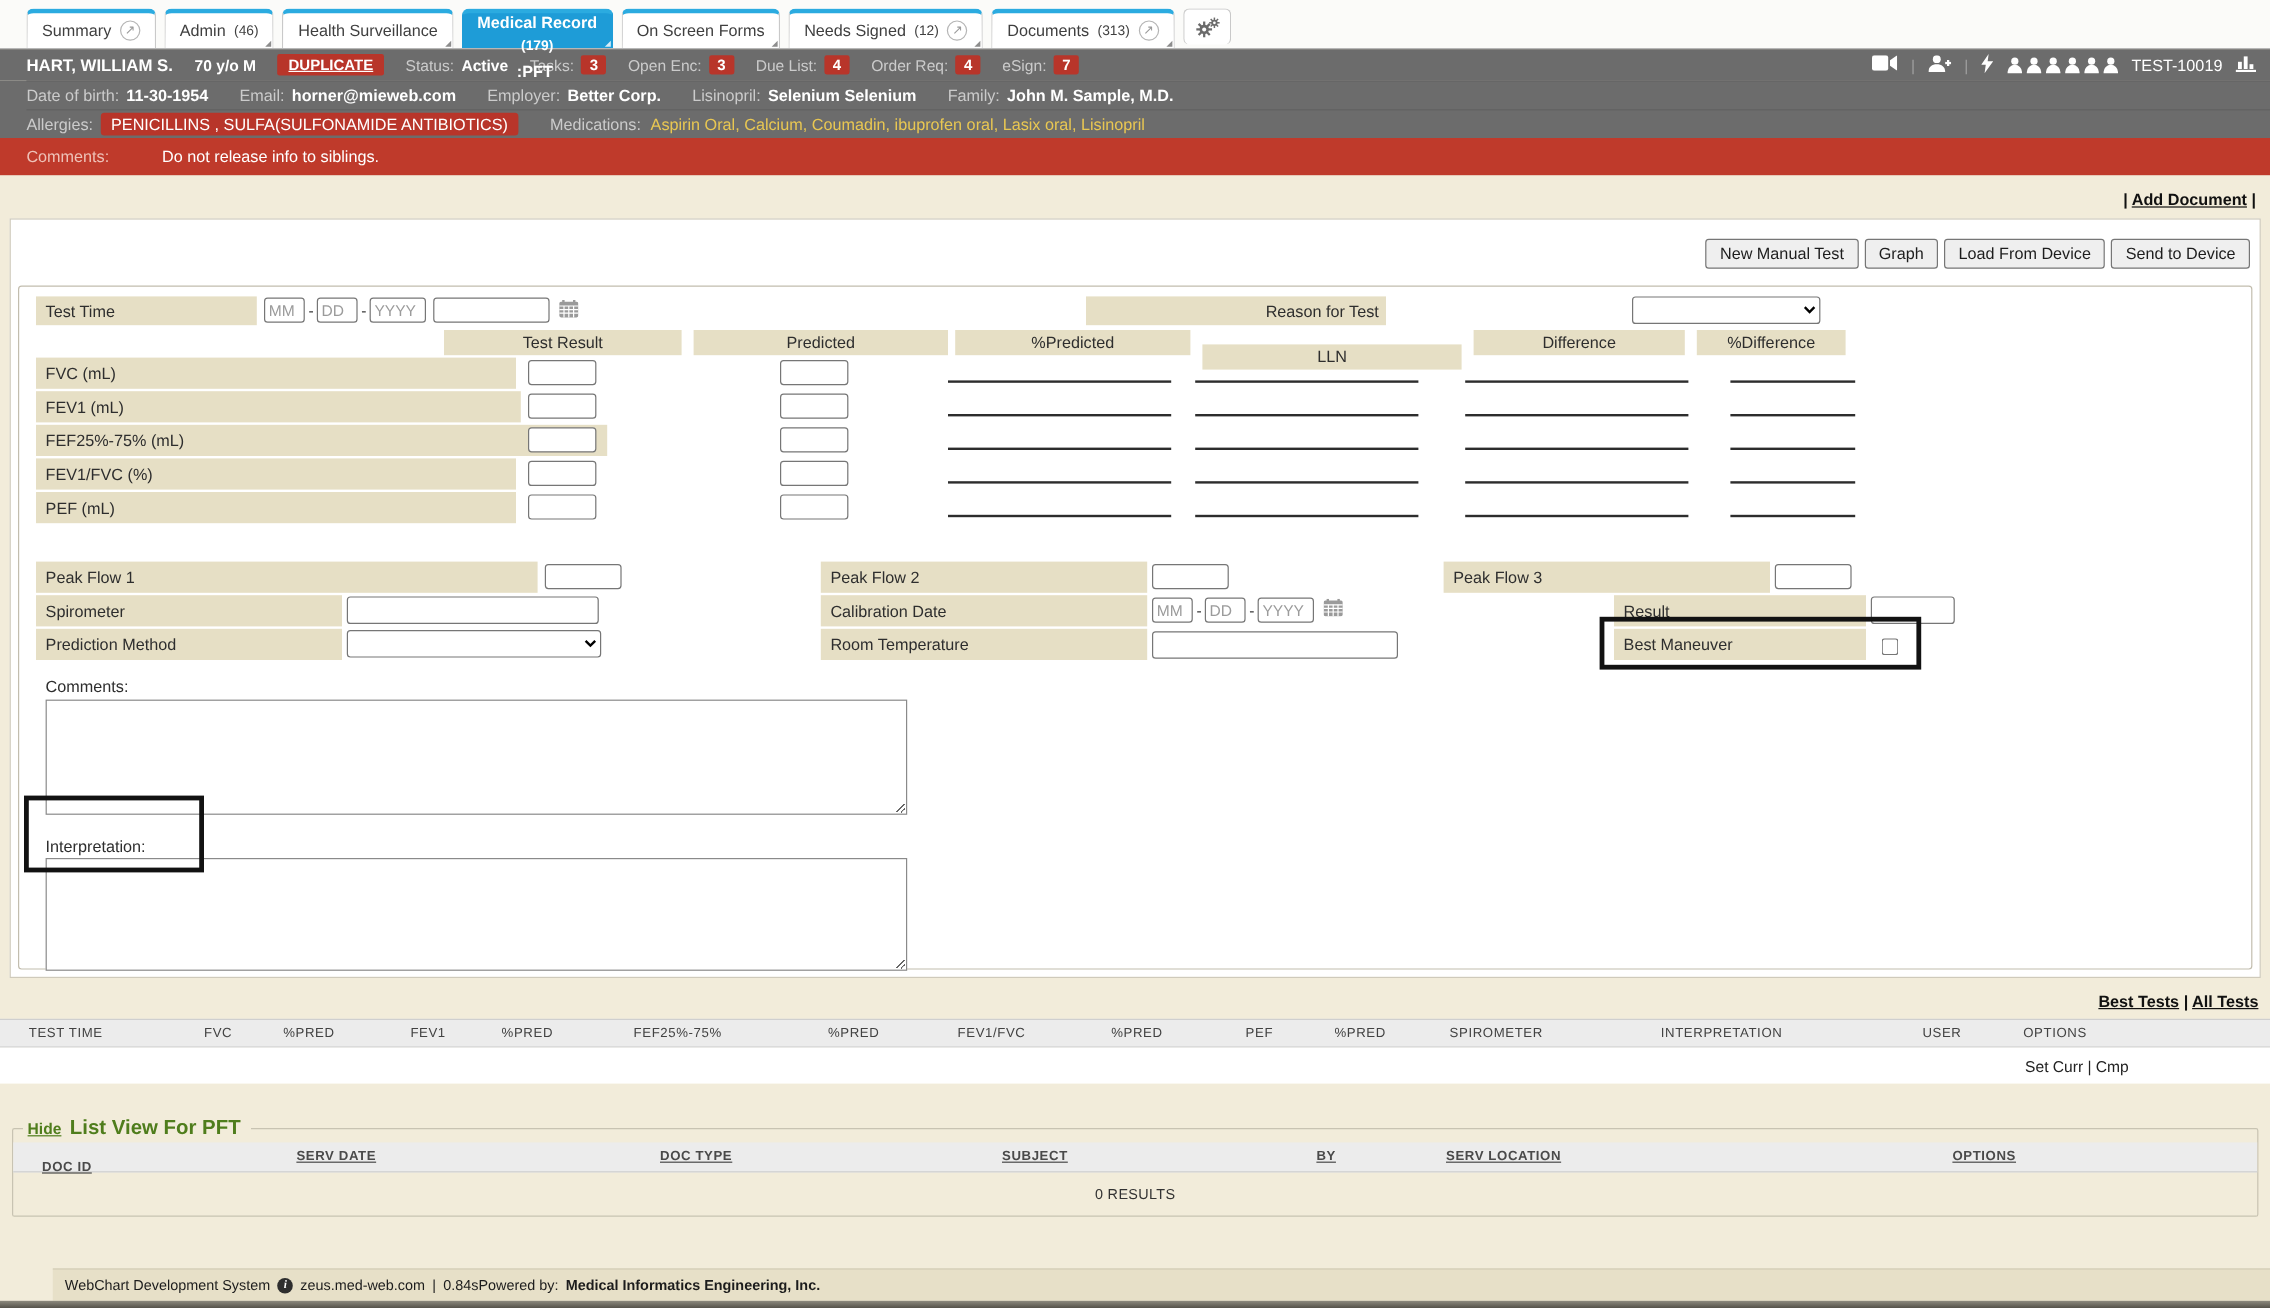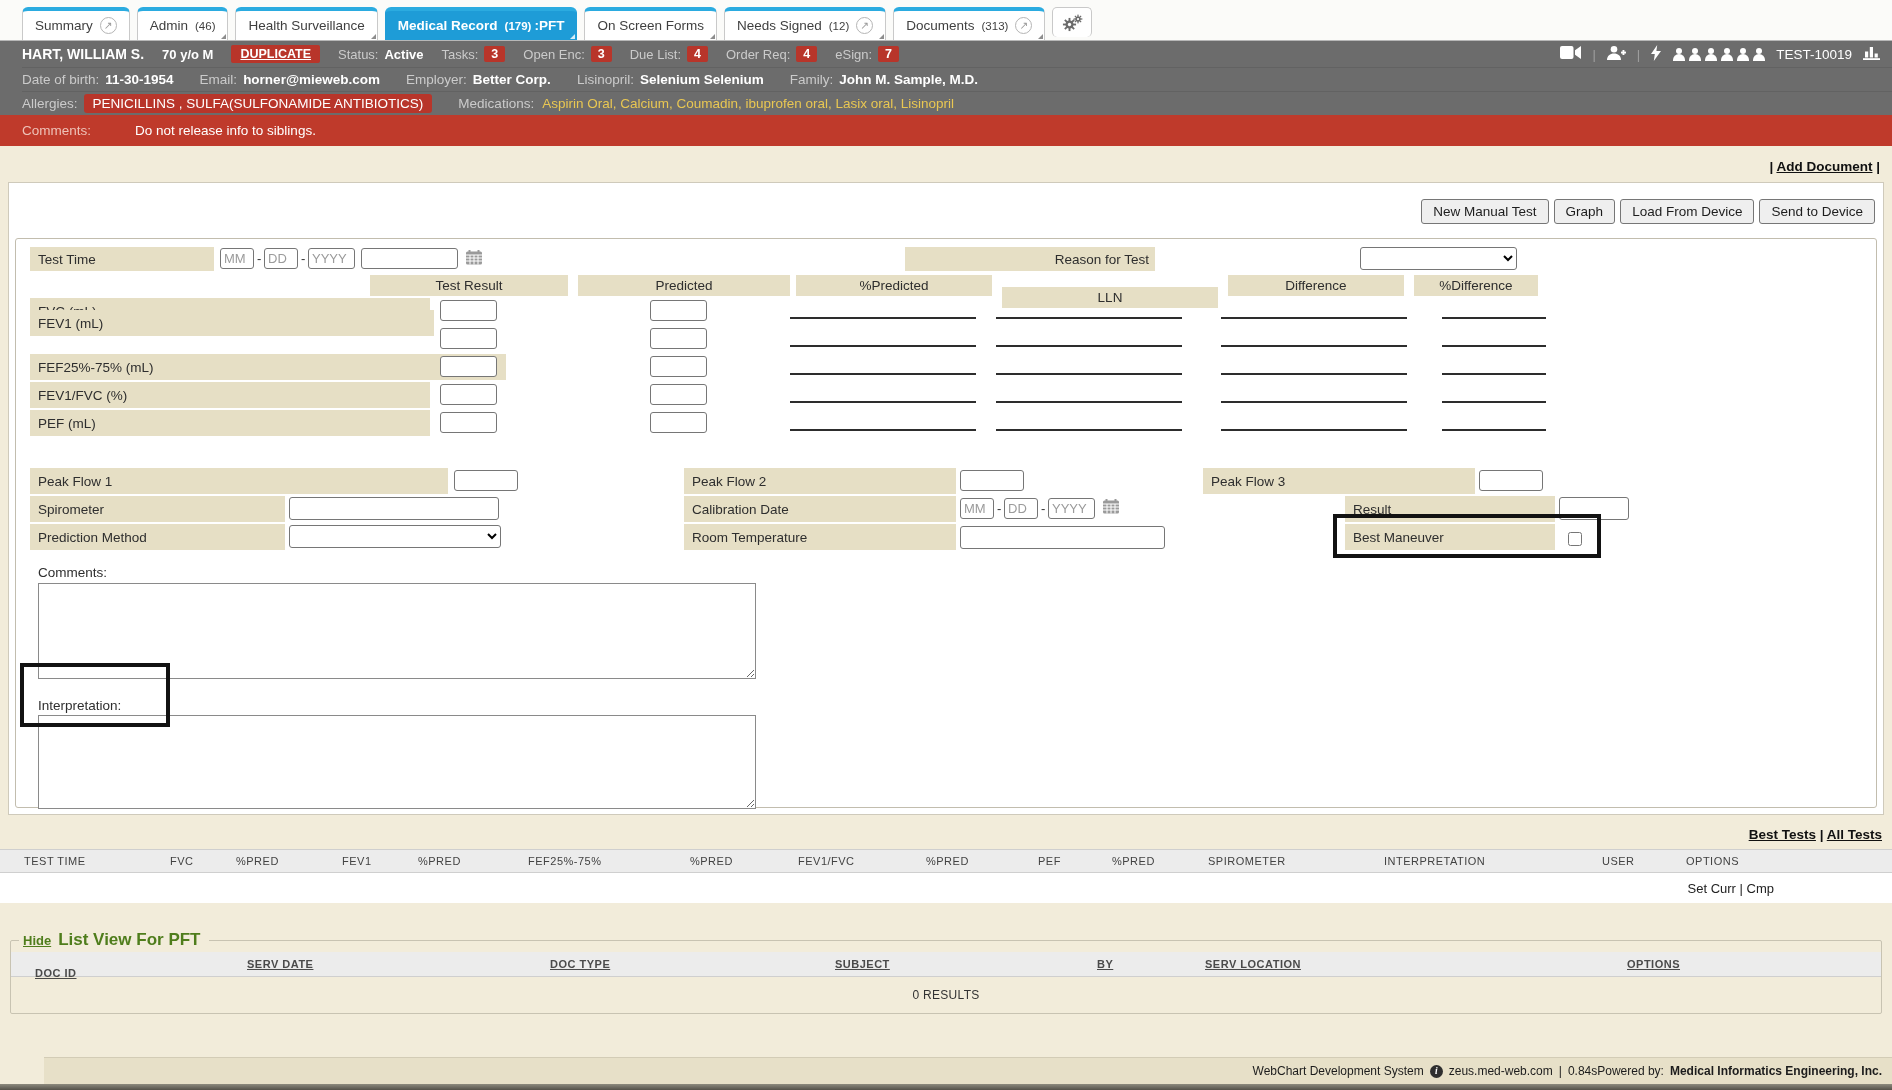--- a/index.html
+++ b/index.html
@@ -13,21 +13,21 @@
 
   
   .tabbar { height:41px; background:#fbfbf9; border-bottom:1px solid #b7b7b7;
     display:flex; align-items:flex-end; padding-left:22px; }
   .tab { position:relative; display:flex; align-items:center; gap:7px; height:33px;
     padding:0 12px; margin-right:7px; background:#fff; border:1px solid #c9c9c9;
     border-bottom:none; border-top:4px solid #2babe0; border-radius:6px 6px 0 0;
     font-size:13.5px; color:#3f3f3f; cursor:default; }
   .tab .count { font-size:11.5px; color:inherit; }
   .tab.active { background:#1e9cd7; border-color:#1e9cd7; border-top-color:#2babe0;
-    color:#fff; font-weight:bold; }
+    color:#fff; font-weight:bold;flex-direction:column; }
   .fold { position:absolute; right:1px; bottom:1px; width:0; height:0;
     border-left:5px solid transparent; border-bottom:5px solid #8d8d8d; }
   .tab.active .fold { border-bottom-color:#d6edf8; }
   .popout { width:17px; height:17px; border:1px solid #b5b5b5; border-radius:50%;
     color:#9a9a9a; font-size:10.5px; line-height:15px; text-align:center;
     background:#fff; flex:0 0 auto; font-weight:normal; }
   .tab.geartab { height:30px; margin-bottom:3px; border-radius:5px;
     border-top:1px solid #c9c9c9; padding:0 9px; }
   .gearwrap { position:relative; width:20px; height:18px; }
   .gearwrap svg.g1 { position:absolute; left:0; top:3px; }
@@ -119,21 +119,21 @@
     border-bottom:1px solid #cfcfcf; height:25px; font-size:11px; letter-spacing:0.5px;
     padding-left:24px; margin-top:2px; }
   .t2head span { flex:0 0 auto; }
   .t2head .collnk { color:#4a4a4a; font-weight:bold; text-decoration:underline; cursor:pointer; }
   .t2body { height:36px; display:flex; align-items:center; justify-content:center;
     font-size:12px; color:#333; letter-spacing:0.3px; }
 
   
   .footer { position:absolute; left:0; right:0; bottom:6px; height:27px;
     background:#e7e0c8; border-top:1px solid #d3ccb6; display:flex; align-items:center;
-    justify-content:flex-end; padding:0 10px; font-size:12px; color:#1c1c1c;margin-left:44px; }
+    justify-content:flex-start; padding:0 10px; font-size:12px; color:#1c1c1c;margin-left:44px; }
   .fleft { display:flex; align-items:center; gap:6px; }
   .infoicon { width:13px; height:13px; border-radius:50%; background:#2e2e2e; color:#fff;
     font-size:9.5px; font-weight:bold; text-align:center; line-height:13px;
     font-family:"Liberation Serif", serif; font-style:italic; }
   .bstrip { position:absolute; left:0; right:0; bottom:0; height:6px;
     background:linear-gradient(#8d8a7e,#55524a); }
 </style>
 </head>
 <body>
 
@@ -352,21 +352,21 @@
         <div class="fhead" style="left:1398px; top:36px; width:124px;">%Difference</div>
 
         <div class="flabel" style="left:14px; top:59px; width:400px;">FVC (mL)</div>
         <input class="tinput" style="left: 424px; top: 61px; width: 57px;">
         <input class="tinput" style="left: 634px; top: 61px; width: 57px;">
         <div class="uline" style="left:774px; top:78px; width:186px;"></div>
         <div class="uline" style="left:980px; top:78px; width:186px;"></div>
         <div class="uline" style="left:1205px; top:78px; width:186px;"></div>
         <div class="uline" style="left:1426px; top:78px; width:104px;"></div>
 
-        <div class="flabel" style="left:14px; top:71px; width:404px;">FEV1 (mL)</div>
+        <div class="flabel" style="left:14px; top:87px; width:404px;">FEV1 (mL)</div>
         <input class="tinput" style="left: 424px; top: 89px; width: 57px;">
         <input class="tinput" style="left: 634px; top: 89px; width: 57px;">
         <div class="uline" style="left:774px; top:106px; width:186px;"></div>
         <div class="uline" style="left:980px; top:106px; width:186px;"></div>
         <div class="uline" style="left:1205px; top:106px; width:186px;"></div>
         <div class="uline" style="left:1426px; top:106px; width:104px;"></div>
 
         <div class="flabel" style="left:14px; top:115px; width:476px;">FEF25%-75% (mL)</div>
         <input class="tinput" style="left: 424px; top: 117px; width: 57px;">
         <input class="tinput" style="left: 634px; top: 117px; width: 57px;">

